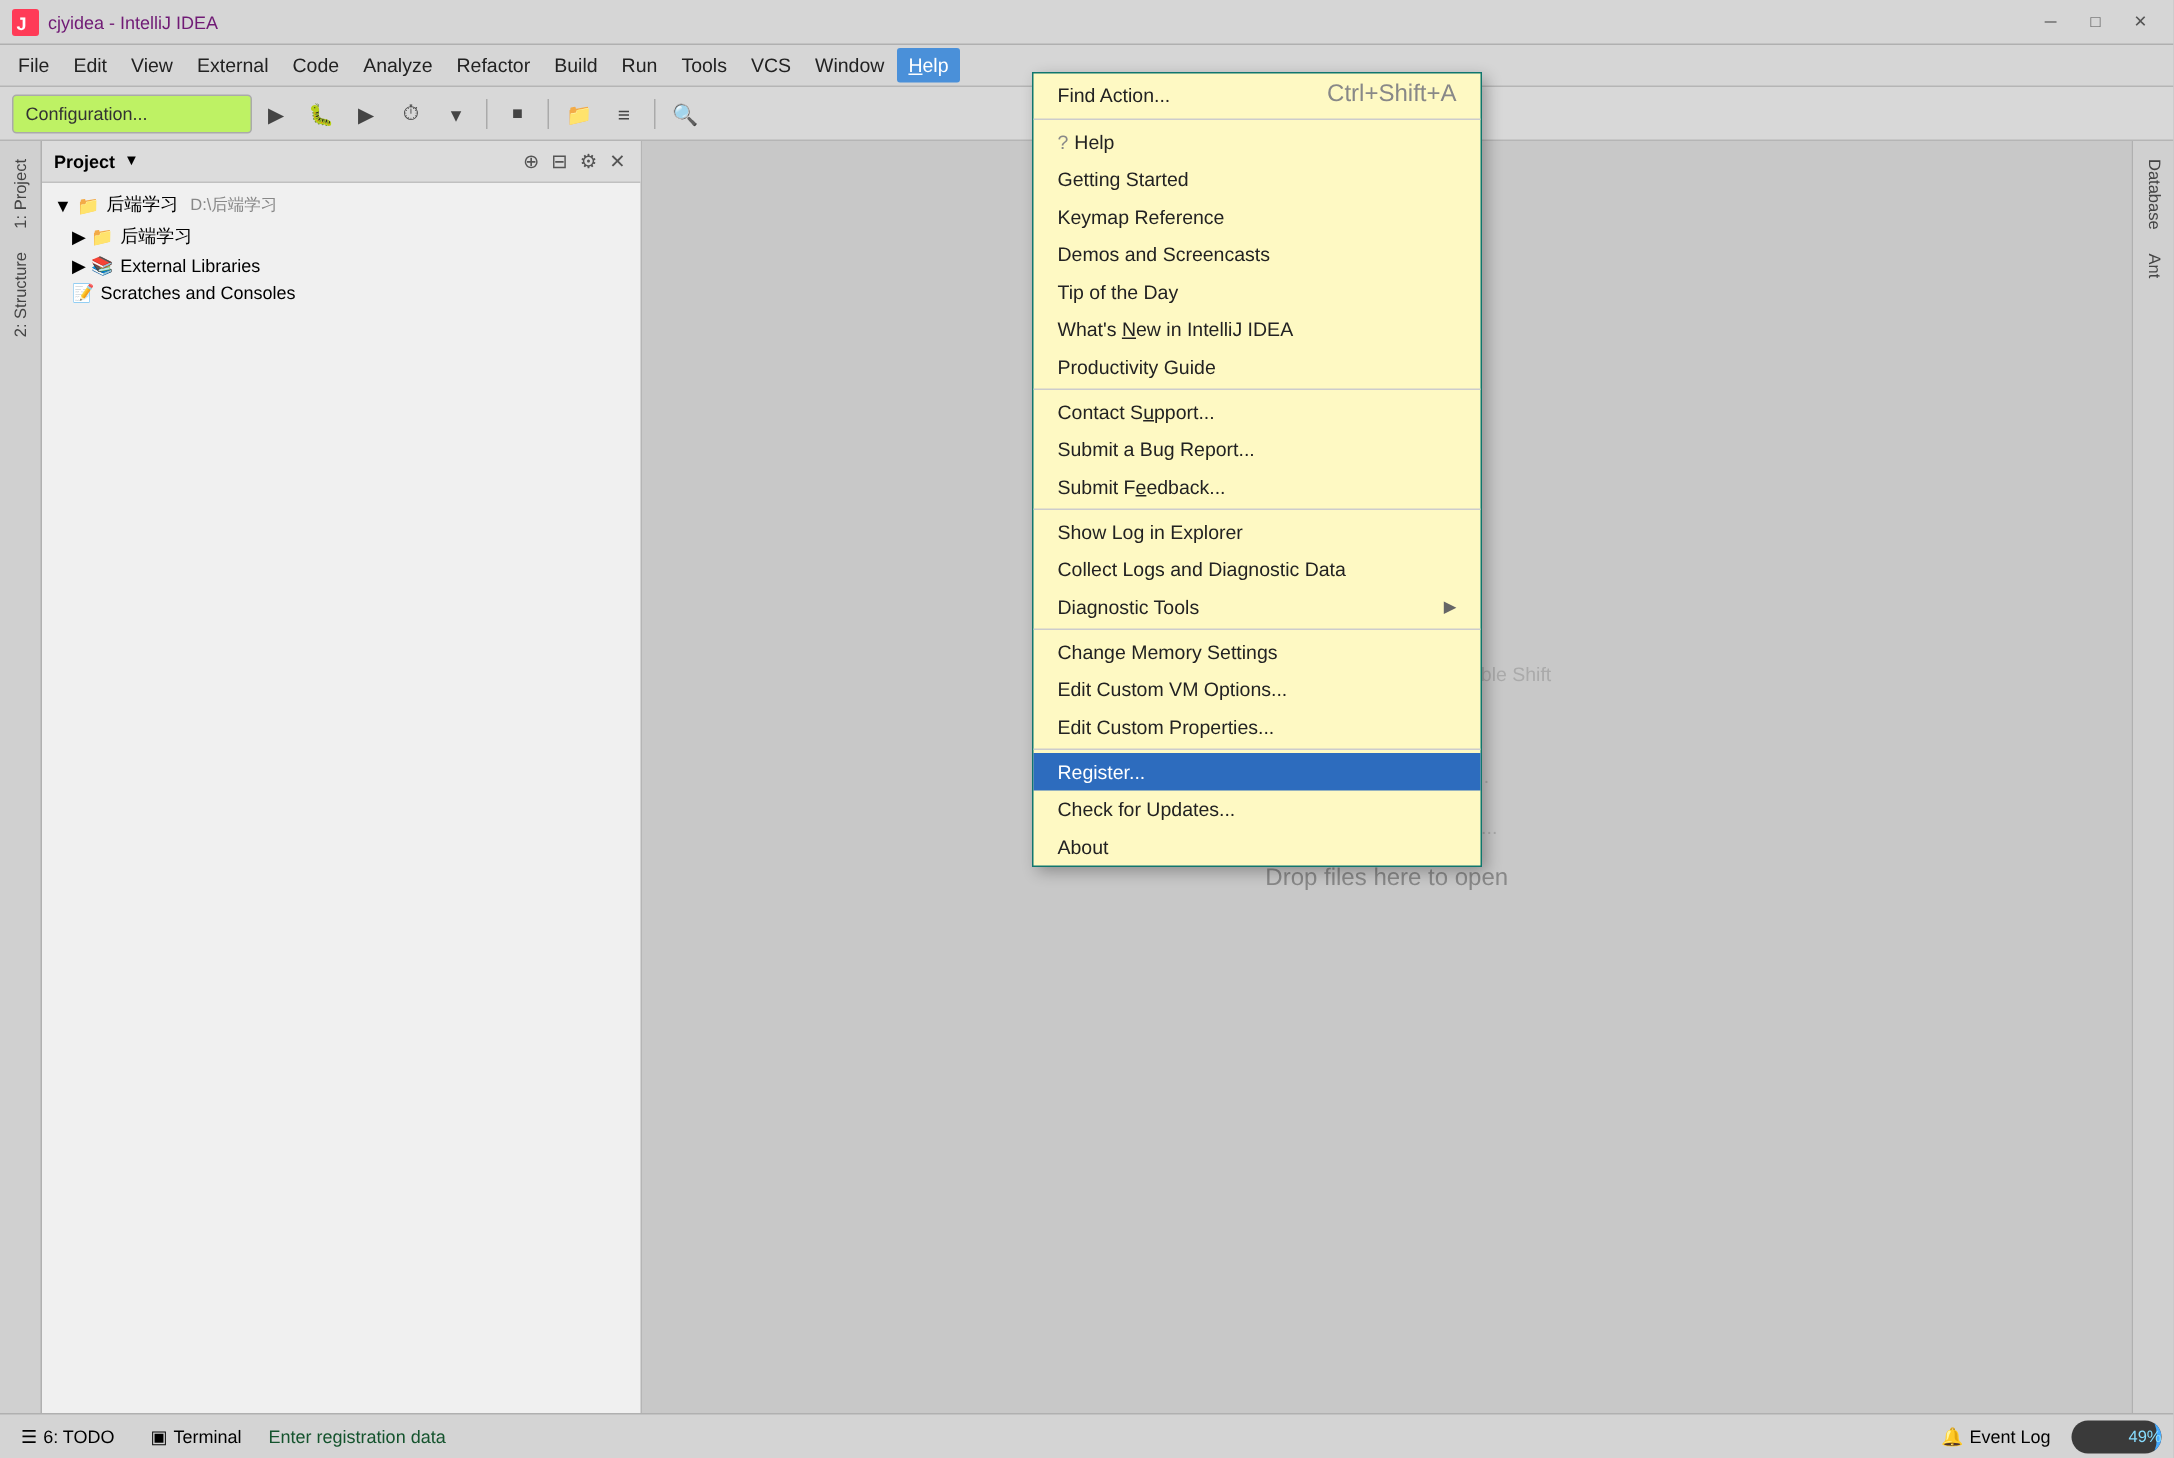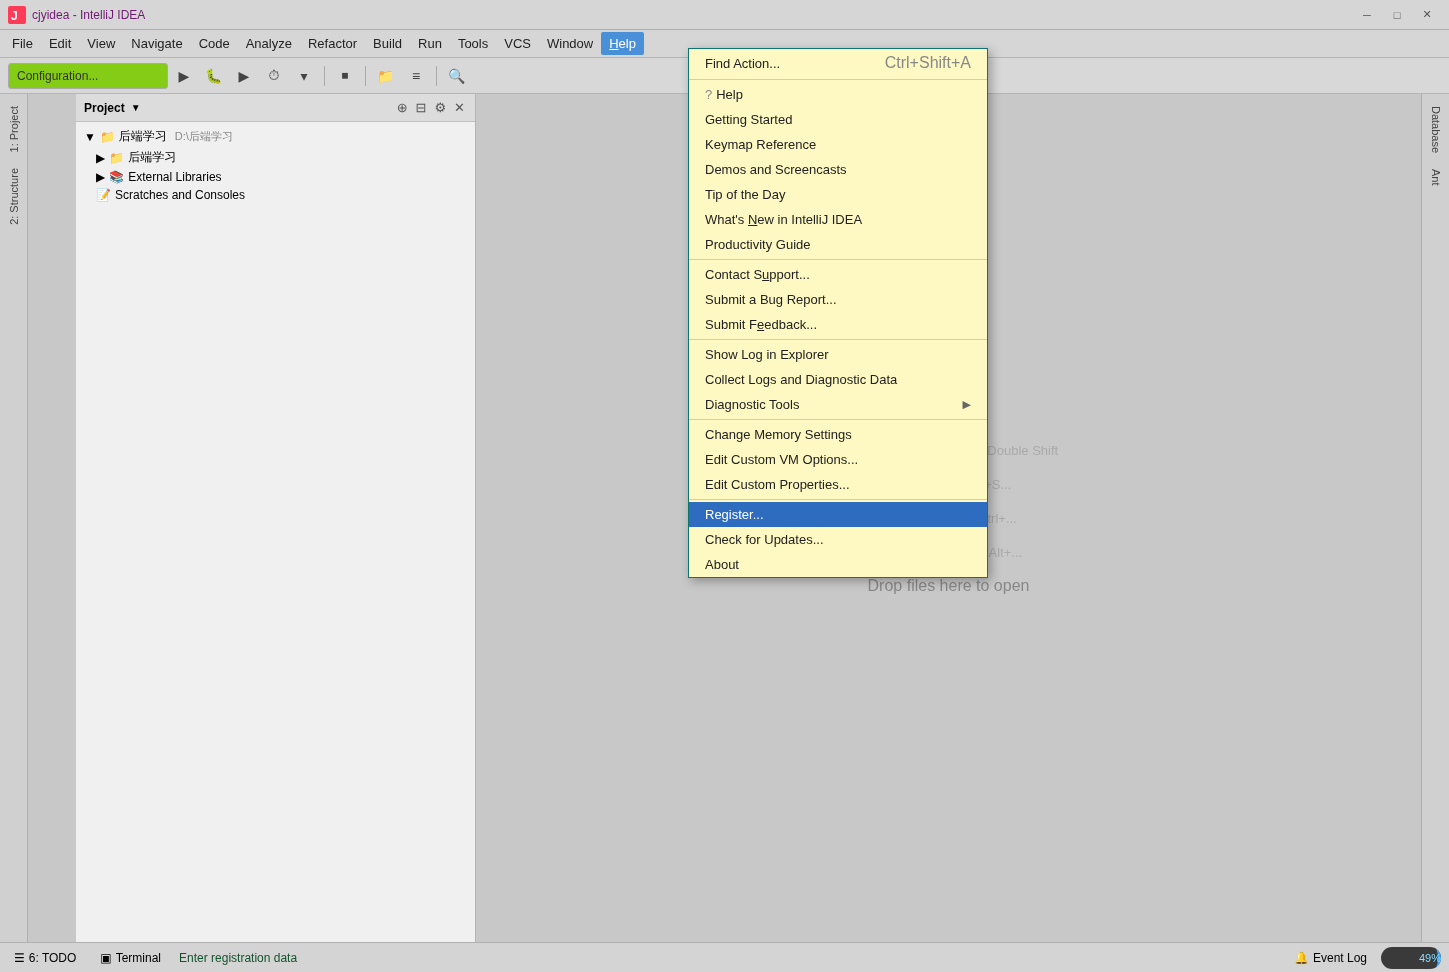--- a/index.html
+++ b/index.html
@@ -102,37 +102,36 @@
       color: #444;
     }
     .toolbar-divider {
       width: 1px;
       height: 20px;
       background: #aaa;
       margin: 0 4px;
     }
     #run-config-box {
       height: 26px;
-      background: #84cc16;
+      background: #bef264;
       border: 1px solid #aaa;
       border-radius: 3px;
       padding: 0 8px;
       display: flex;
       align-items: center;
       font-size: 12px;
       color: #333;
       min-width: 160px;
       cursor: pointer;
     }
 
     
     #main-layout {
       display: flex;
       height: calc(972px - 30px - 28px - 36px - 30px);
-      gap: 48px;
     }
 
     
     #left-panel-tabs {
       width: 28px;
       background: #d0d0d0;
       display: flex;
       flex-direction: column;
       align-items: center;
       padding-top: 4px;
@@ -356,21 +355,21 @@
     <button class="title-btn">─</button>
     <button class="title-btn">□</button>
     <button class="title-btn" id="close-btn">✕</button>
   </div>
 </div>
 
 <div id="menu-bar">
   <div class="menu-item">File</div>
   <div class="menu-item">Edit</div>
   <div class="menu-item">View</div>
-  <div class="menu-item">Navigate</div>
+  <div class="menu-item">External</div>
   <div class="menu-item">Code</div>
   <div class="menu-item">Analyze</div>
   <div class="menu-item">Refactor</div>
   <div class="menu-item">Build</div>
   <div class="menu-item">Run</div>
   <div class="menu-item">Tools</div>
   <div class="menu-item">VCS</div>
   <div class="menu-item">Window</div>
   <div class="menu-item active"><span class="underline">H</span>elp</div>
 </div>

